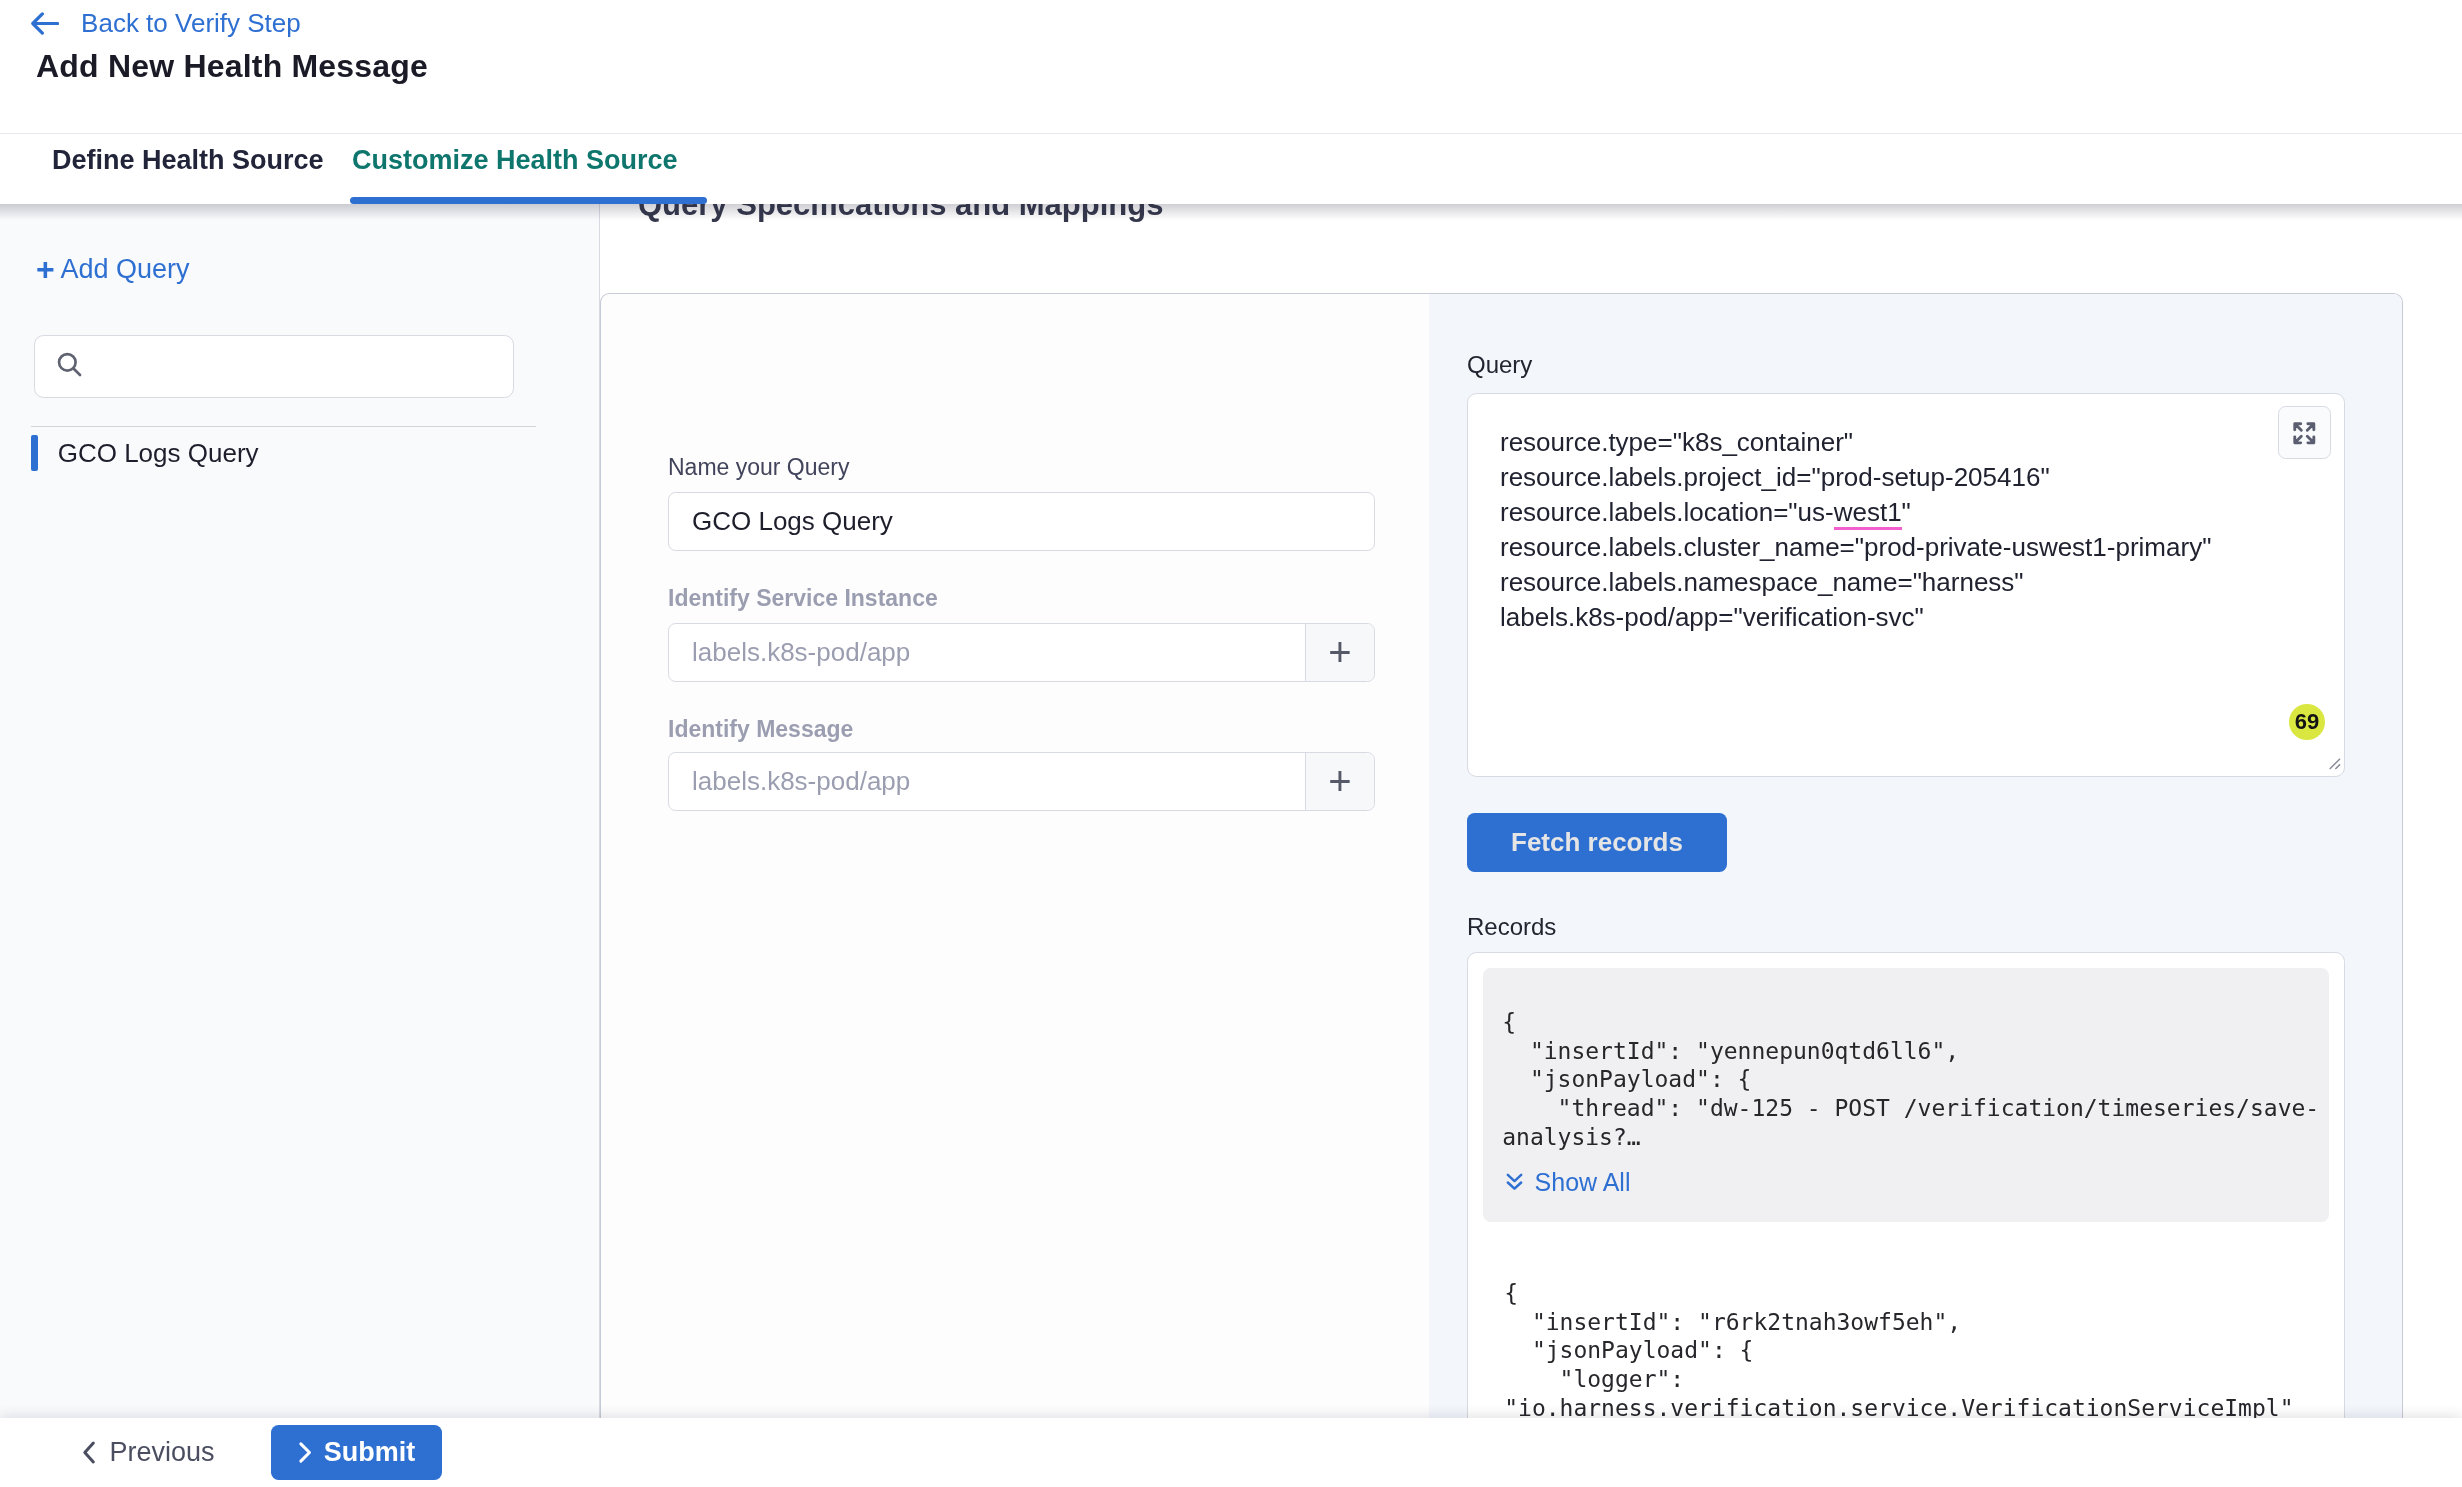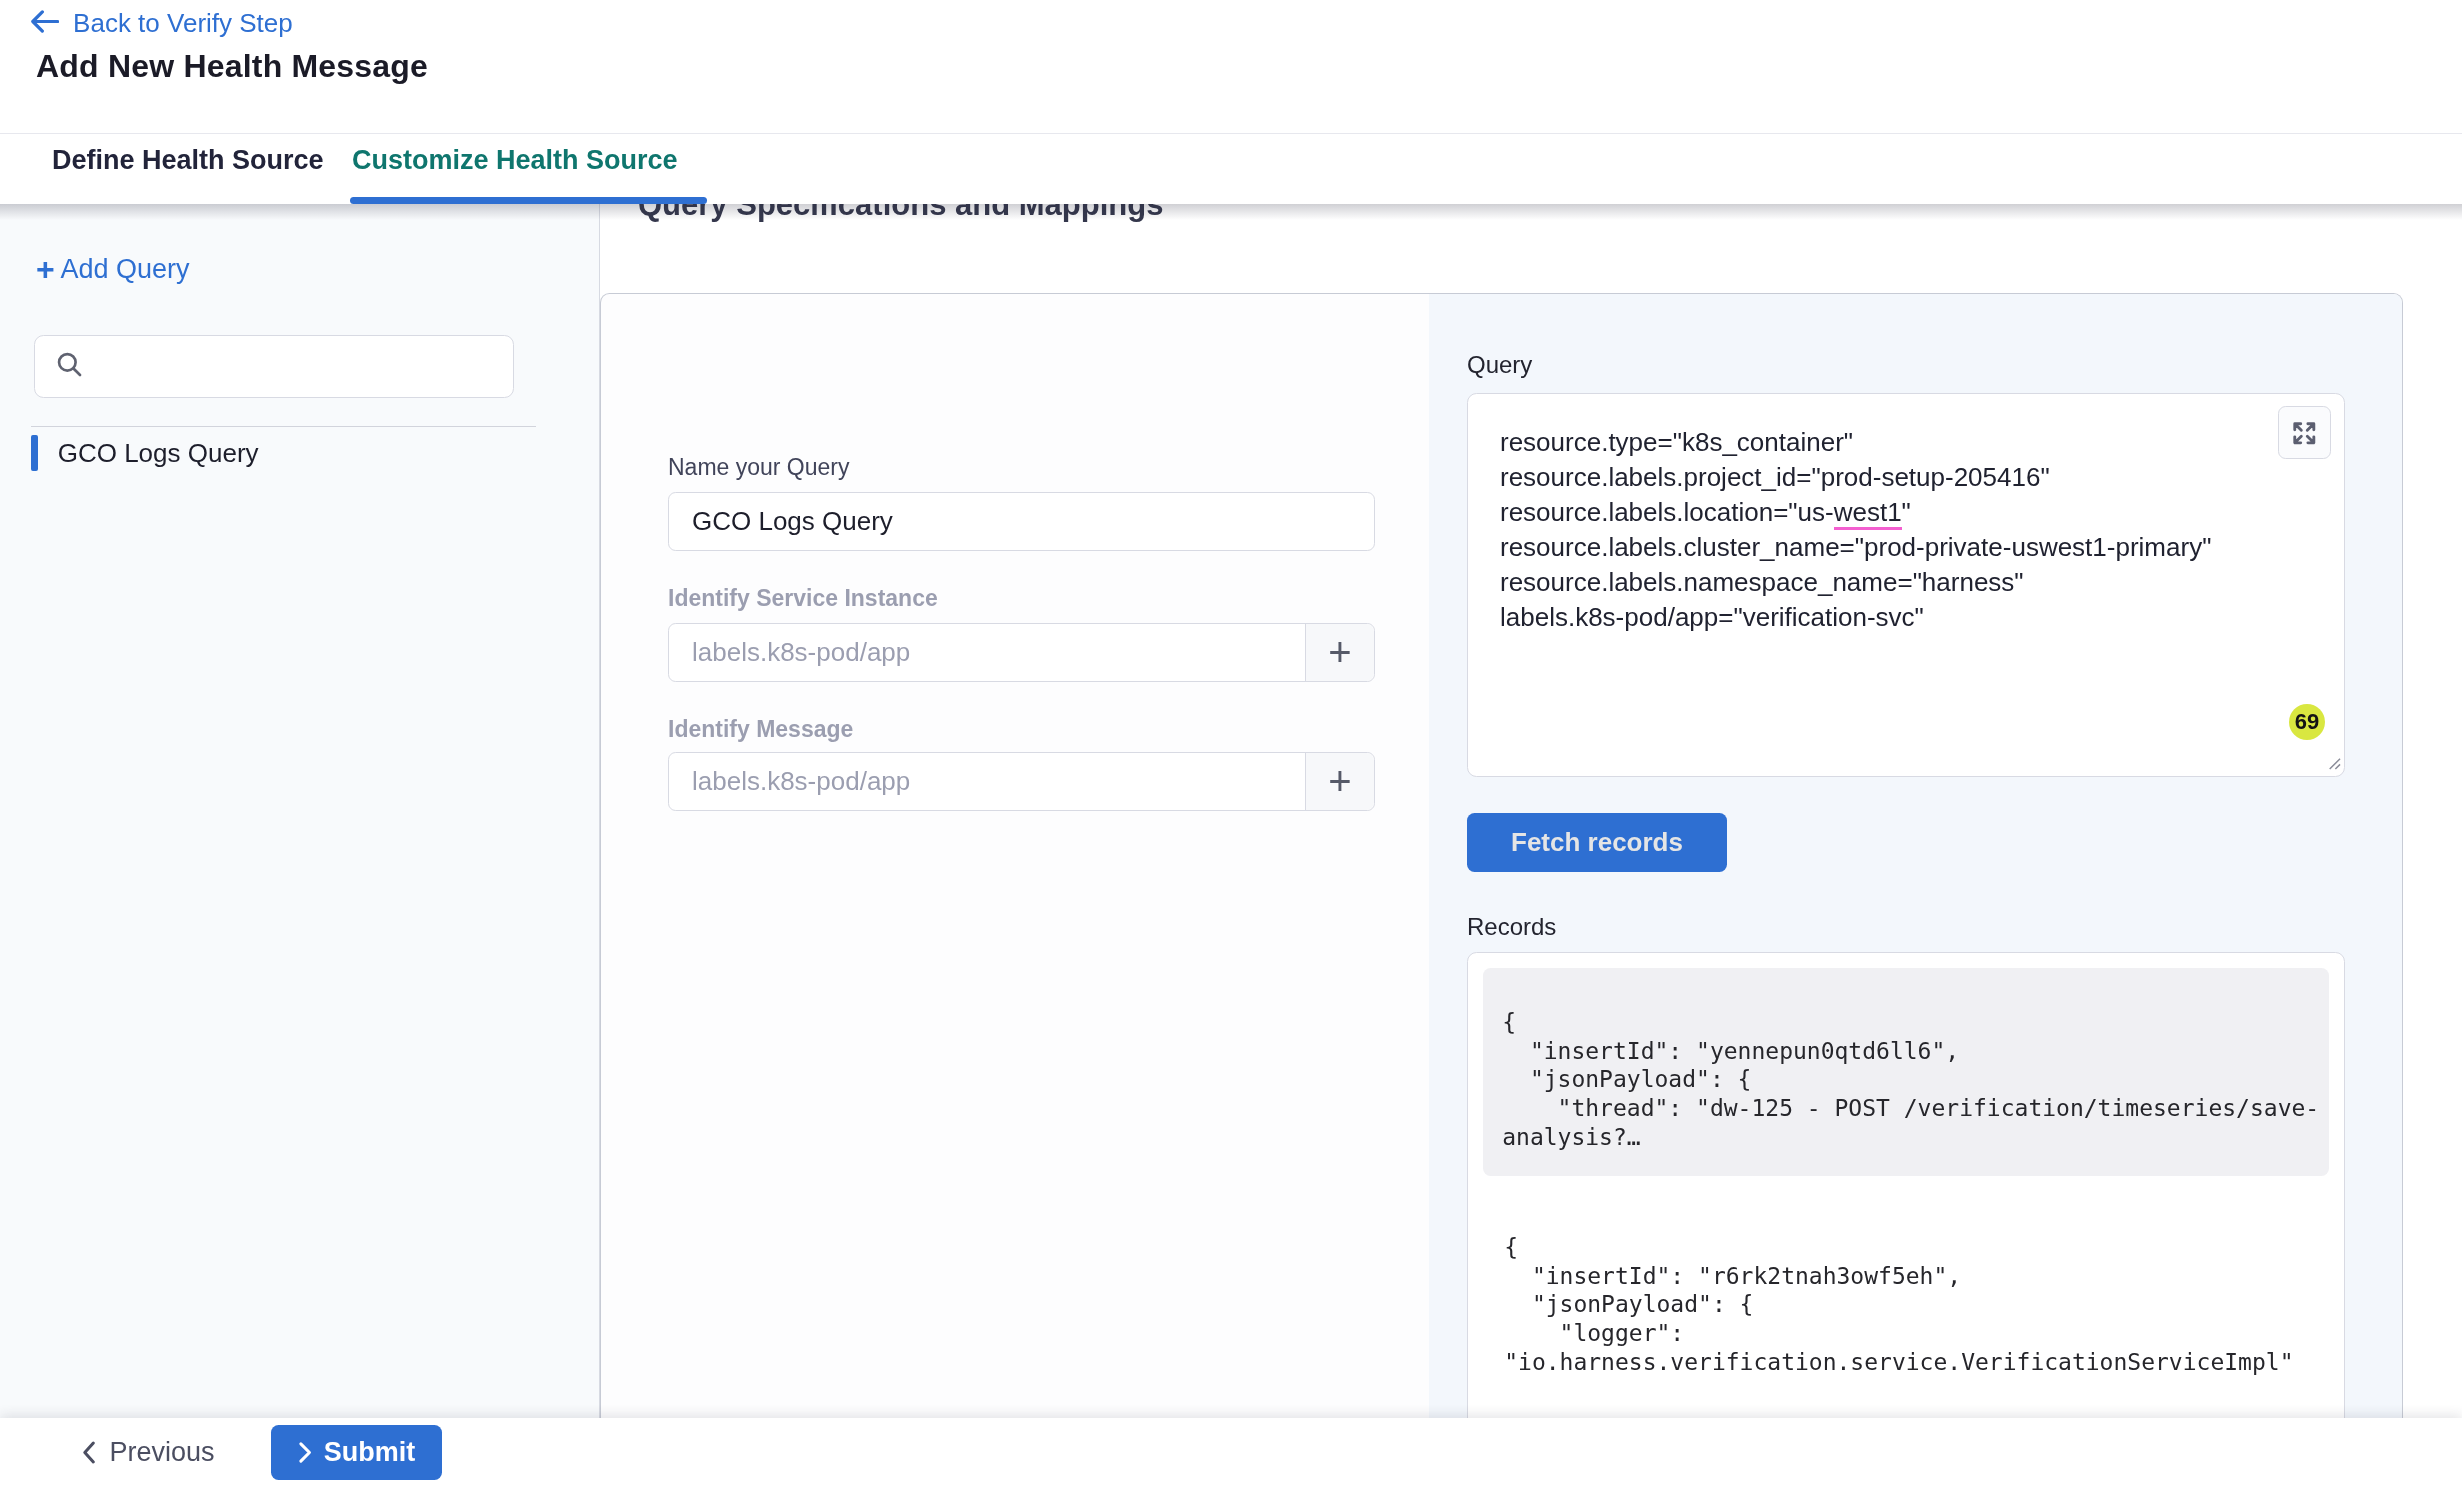--- a/index.html
+++ b/index.html
@@ -5,22 +5,22 @@
   * { box-sizing: border-box; margin: 0; padding: 0; }
   html,body { width:2462px; height:1487px; }
   body {
     font-family: "Liberation Sans", sans-serif;
     background:#ffffff; position:relative; overflow:hidden;
     color:#1c1c28;
   }
   
   .header { position:absolute; left:0; top:0; width:2462px; height:134px;
     background:#fff; border-bottom:1px solid #e7e8ee; z-index:4; }
-  .back-link { position:absolute; left:28.6px; top:7.6px; display:flex; align-items:flex-start;
-    gap:14px; color:#2e6fd2; font-size:26px; cursor:pointer; }
+  .back-link { position:absolute; left:28.6px; top:7.6px; display:flex; align-items:center;
+    gap:22px; color:#2e6fd2; font-size:26px; cursor:pointer; }
   .back-arrow svg { display:block; }
   .page-title { position:absolute; left:36px; top:48px; font-size:32px; font-weight:700;
     color:#1b1b27; letter-spacing:0.2px; }
   
   .tabbar { position:absolute; left:0; top:134px; width:2462px; height:70px; background:#fff; z-index:4; }
   .tab { position:absolute; top:11.4px; font-size:27px; font-weight:600; cursor:pointer; }
   .tab-define { left:52px; color:#22243a; }
   .tab-customize { left:352px; color:#0f766e; }
   .tab-underline { position:absolute; left:350px; top:63px; width:357px; height:6.7px;
     border-radius:3.8px; background:#2e6fd2; }
@@ -200,20 +200,27 @@
 
       <div class="records-label" style="top:619px">Records</div>
 
       <div class="records-box">
         <div class="record-card">
           <pre class="mono">{
   "insertId": "yennepun0qtd6ll6",
   "jsonPayload": {
     "thread": "dw-125 - POST /verification/timeseries/save-
 analysis?…</pre>
+          <div class="show-all">
+            <svg width="21" height="23" viewBox="0 0 22 24" fill="none" stroke="#2e6fd2" stroke-width="2.6" stroke-linecap="round" stroke-linejoin="round">
+              <path d="M4 4 L11 10.5 L18 4"></path>
+                <path d="M4 12 L11 18.5 L18 12"></path>
+            </svg>
+            <span>Show All</span>
+          </div>
         </div>
         <pre class="mono record2">{
   "insertId": "r6rk2tnah3owf5eh",
   "jsonPayload": {
     "logger":
 "io.harness.verification.service.VerificationServiceImpl"</pre>
       </div>
 
     </div>
   </div>

